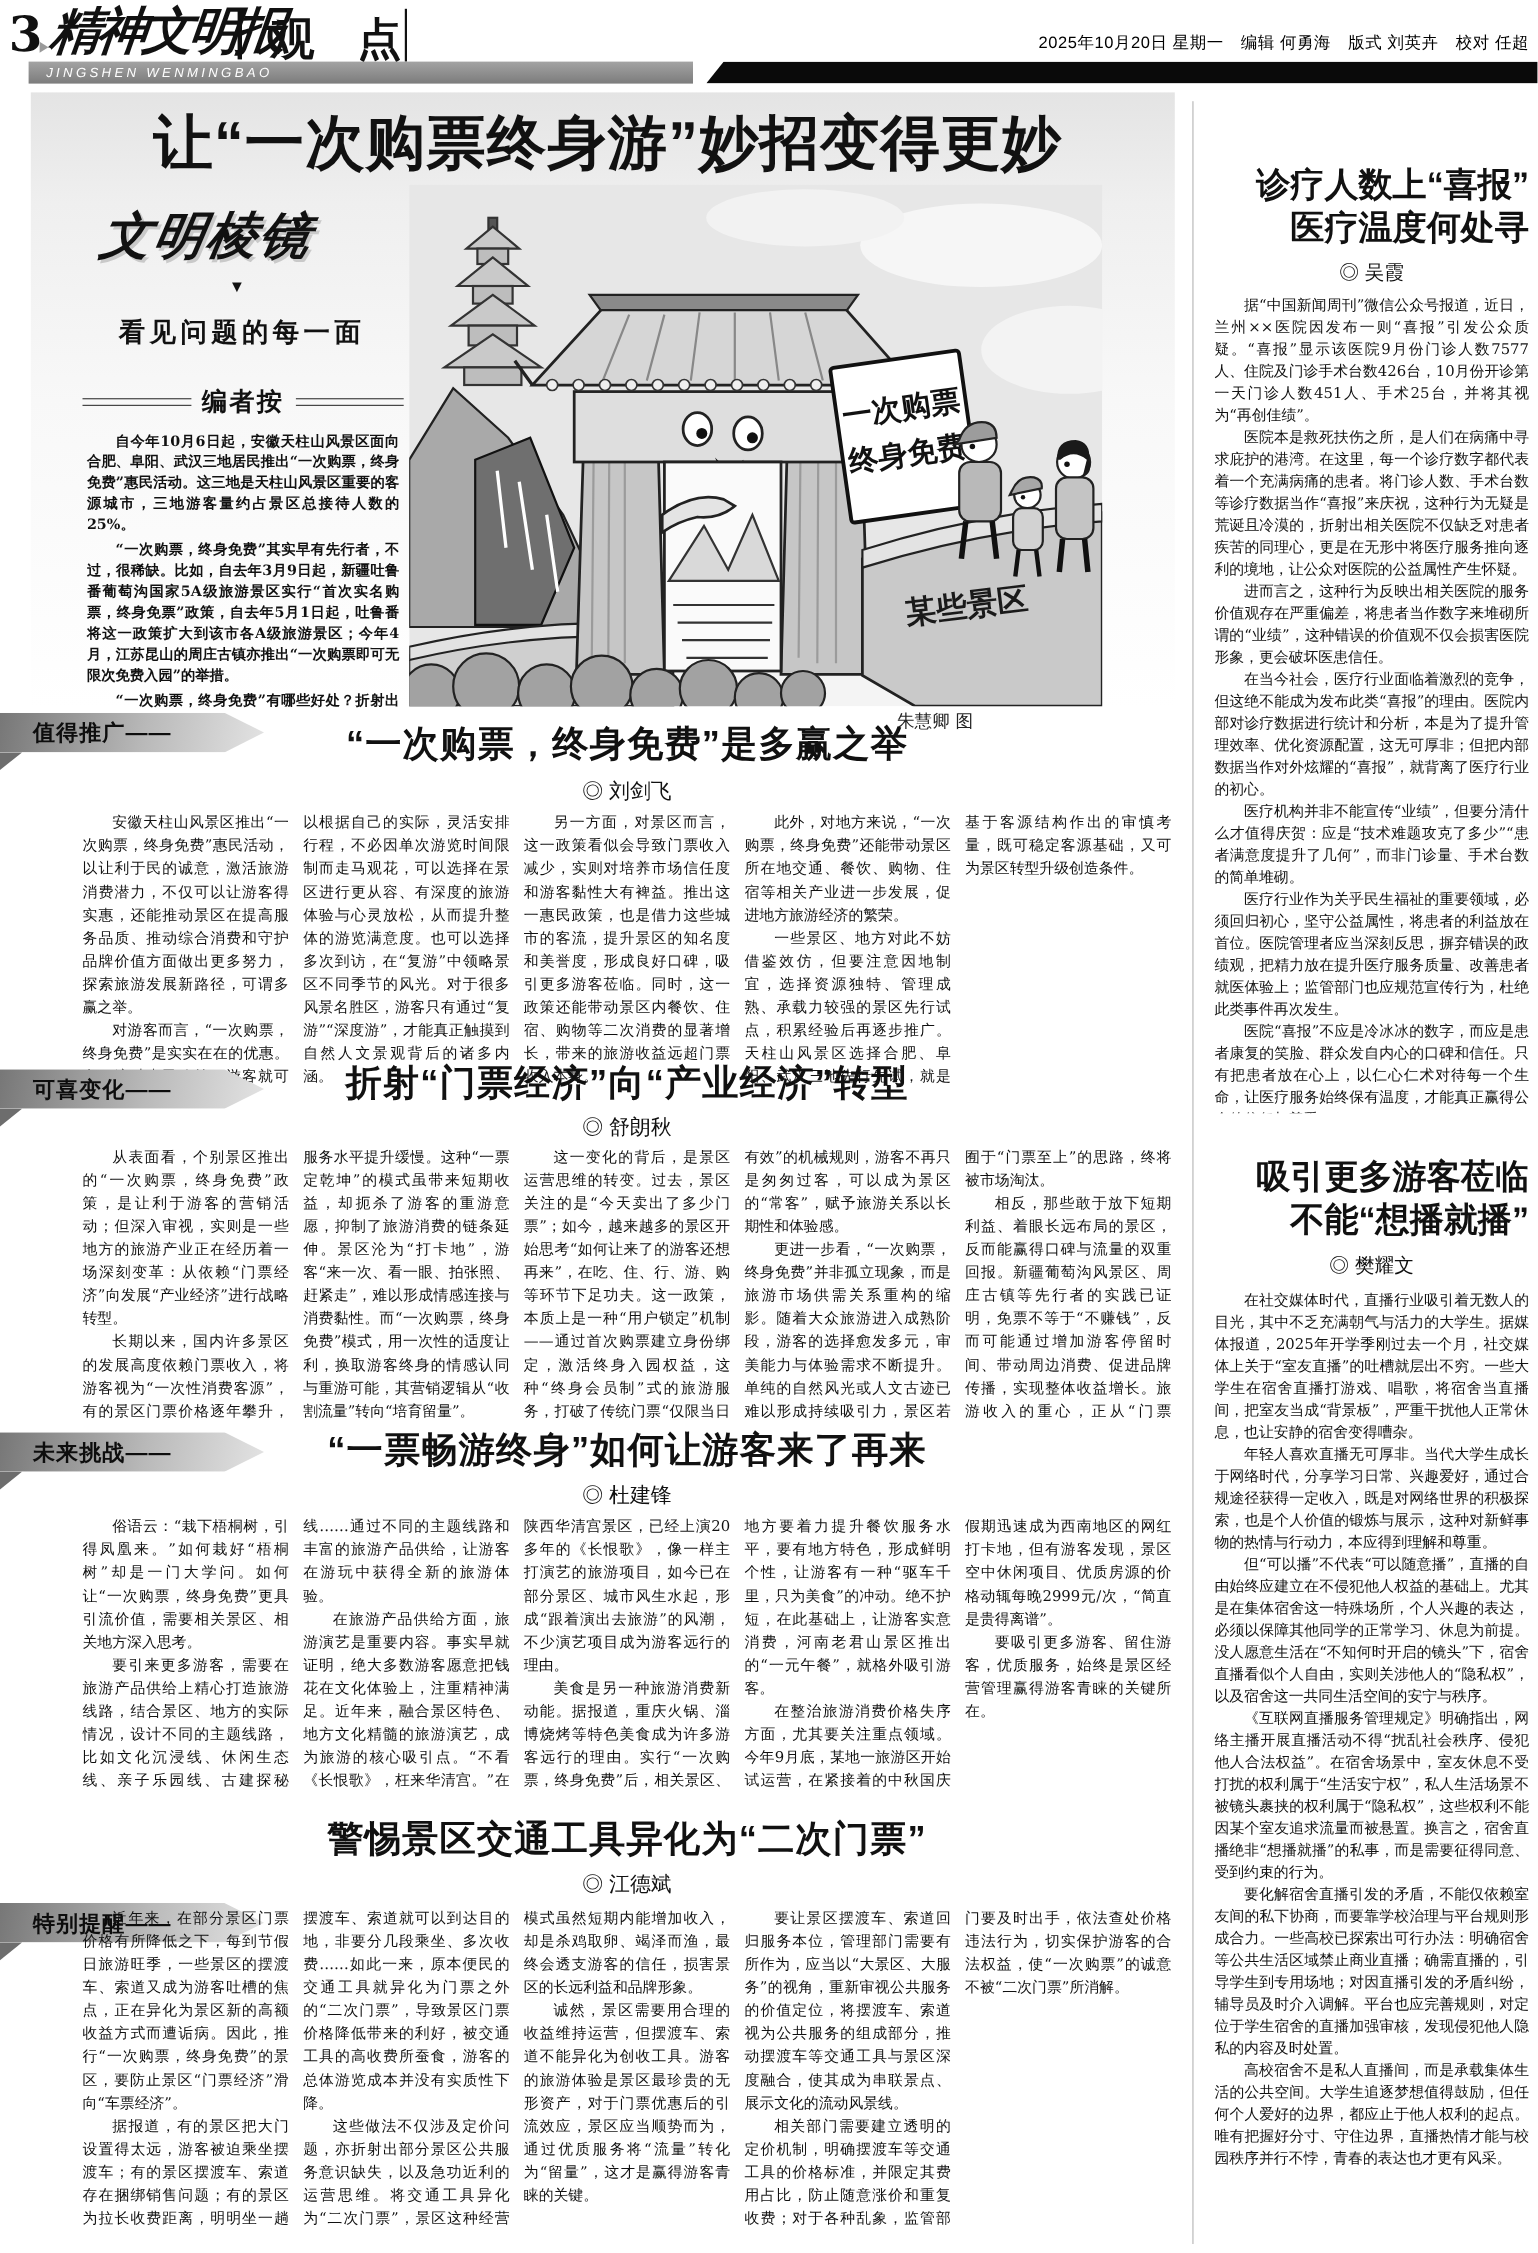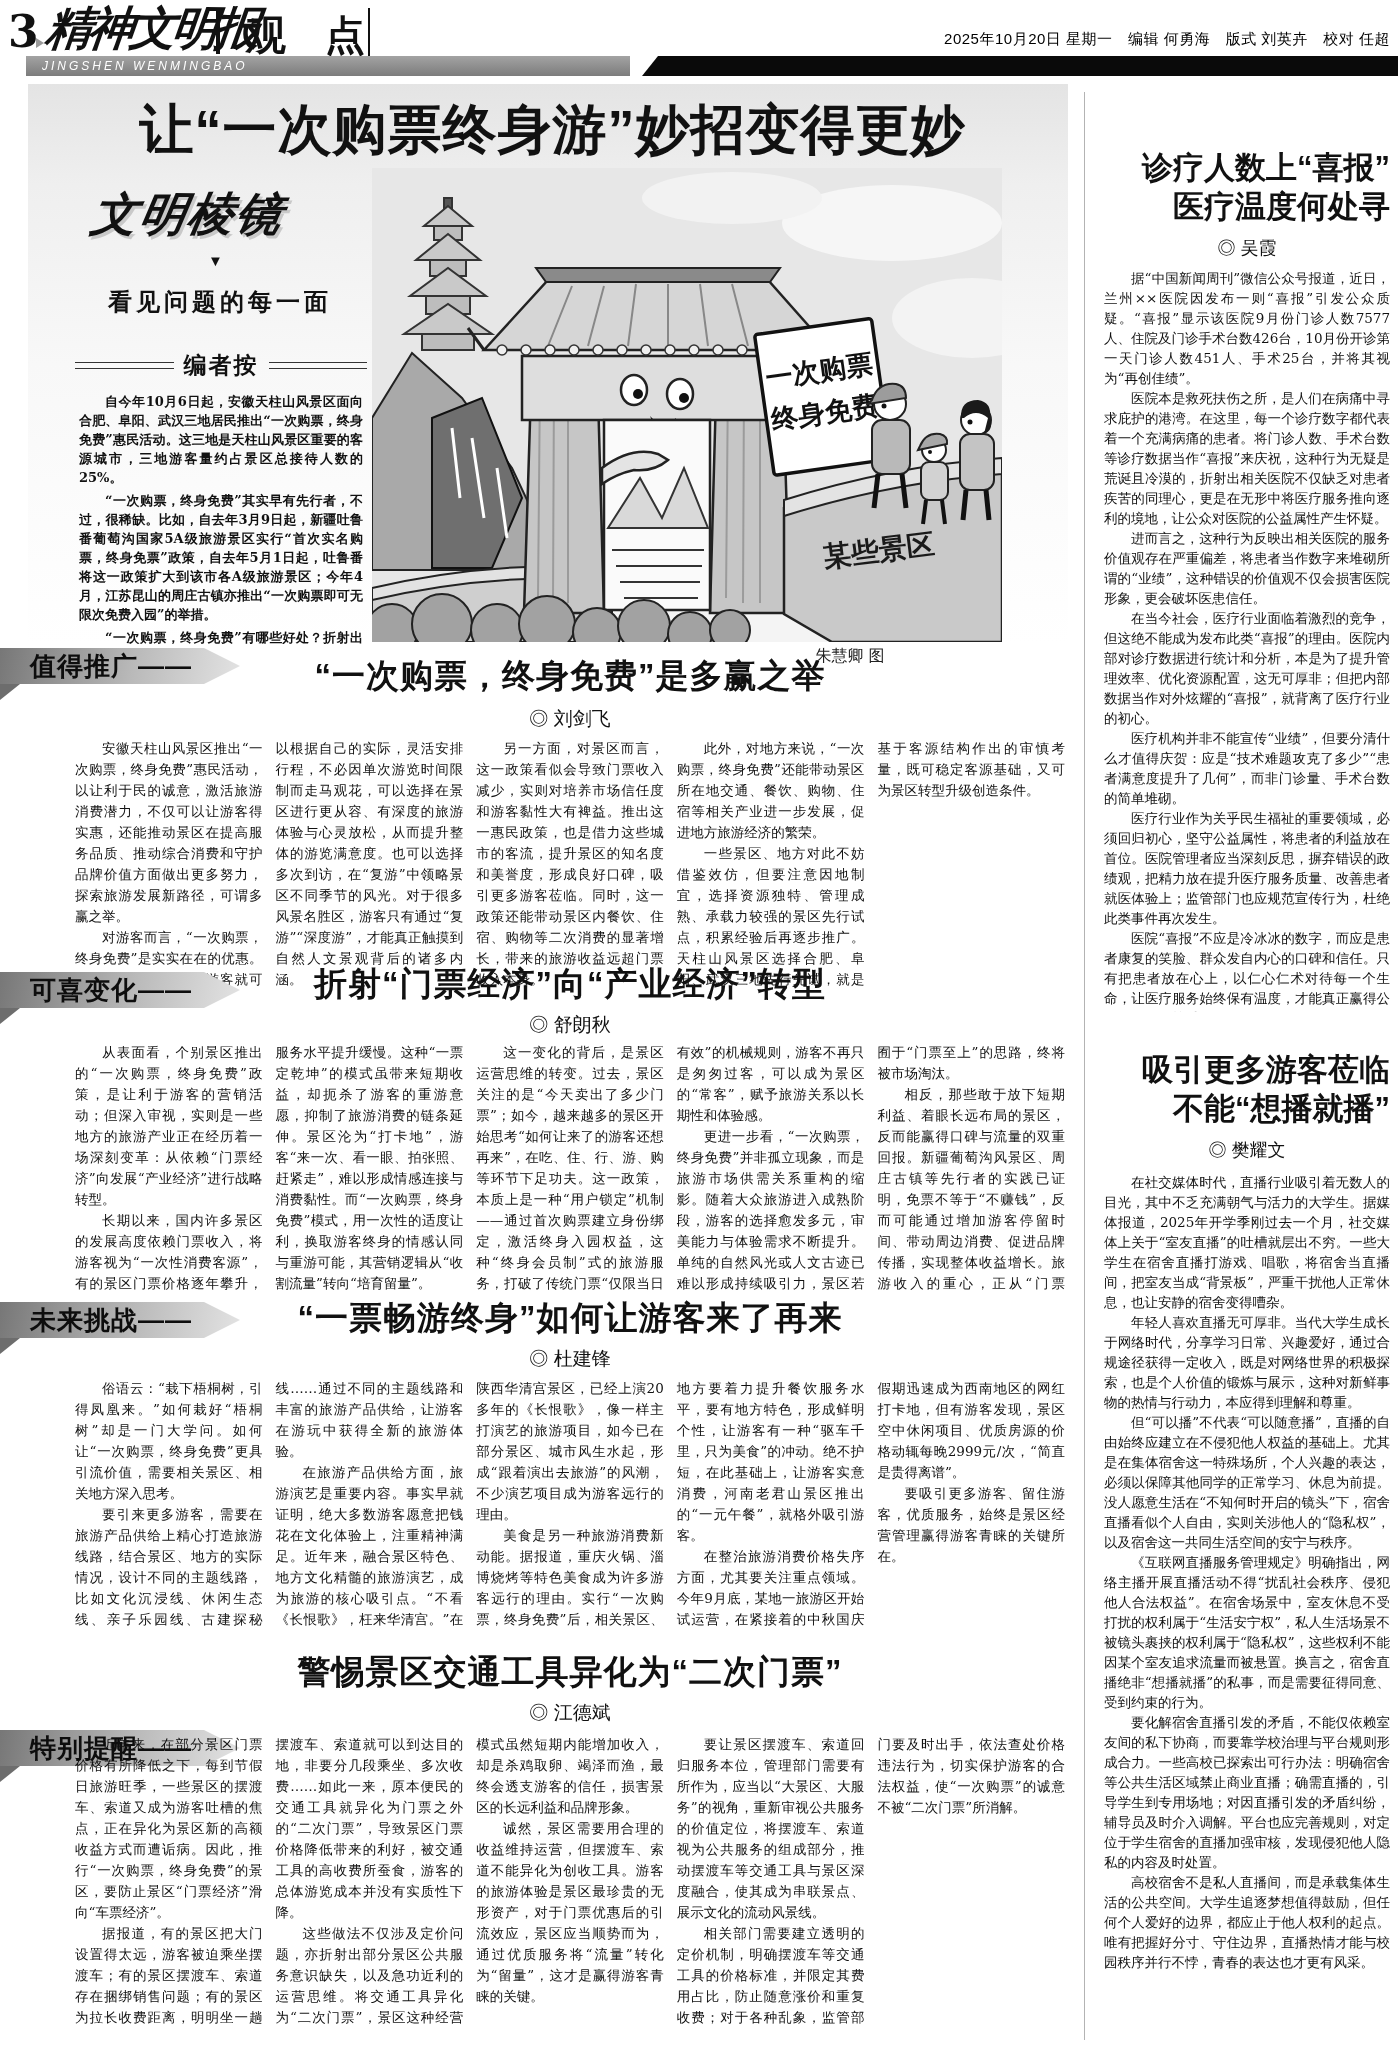--- a/index.html
+++ b/index.html
@@ -43,21 +43,21 @@
 
   .cartoon{left:372px;top:168px}
   .credit{left:700px;top:646px;width:300px;text-align:center;font-size:16px;color:#222;
           font-family:"DejaVu Serif",serif}
 
   
   .sec-label{left:0;width:240px;height:36px;
              background:linear-gradient(100deg,#777 0%,#b9b9b9 55%,#e3e3e3 100%);
              clip-path:polygon(0 0,204px 0,240px 50%,204px 100%,0 100%);
              display:flex;align-items:center;padding-left:30px;box-sizing:border-box;
-             font-size:26px;font-weight:900;letter-spacing:1px;color:#0d0d0d;white-space:nowrap}
+             font-size:20px;font-weight:900;letter-spacing:1px;color:#0d0d0d;white-space:nowrap}
   .sec-fold{left:0;width:0;height:0;border-top:16px solid #6d6d6d;border-right:20px solid transparent}
 
   .art-hl{left:75px;width:990px;text-align:center;font-size:33px;font-weight:900;
           letter-spacing:1px;white-space:nowrap}
   .byline{left:75px;width:990px;text-align:center;font-size:19px;color:#111}
   .body-cols{left:75px;width:990px;column-count:5;column-gap:13px;column-fill:auto;
              font-family:"DejaVu Serif",serif;font-size:13.5px;line-height:21px;
              text-align:justify;overflow:hidden}
   .body-cols p{margin:0;text-indent:2em}
 

